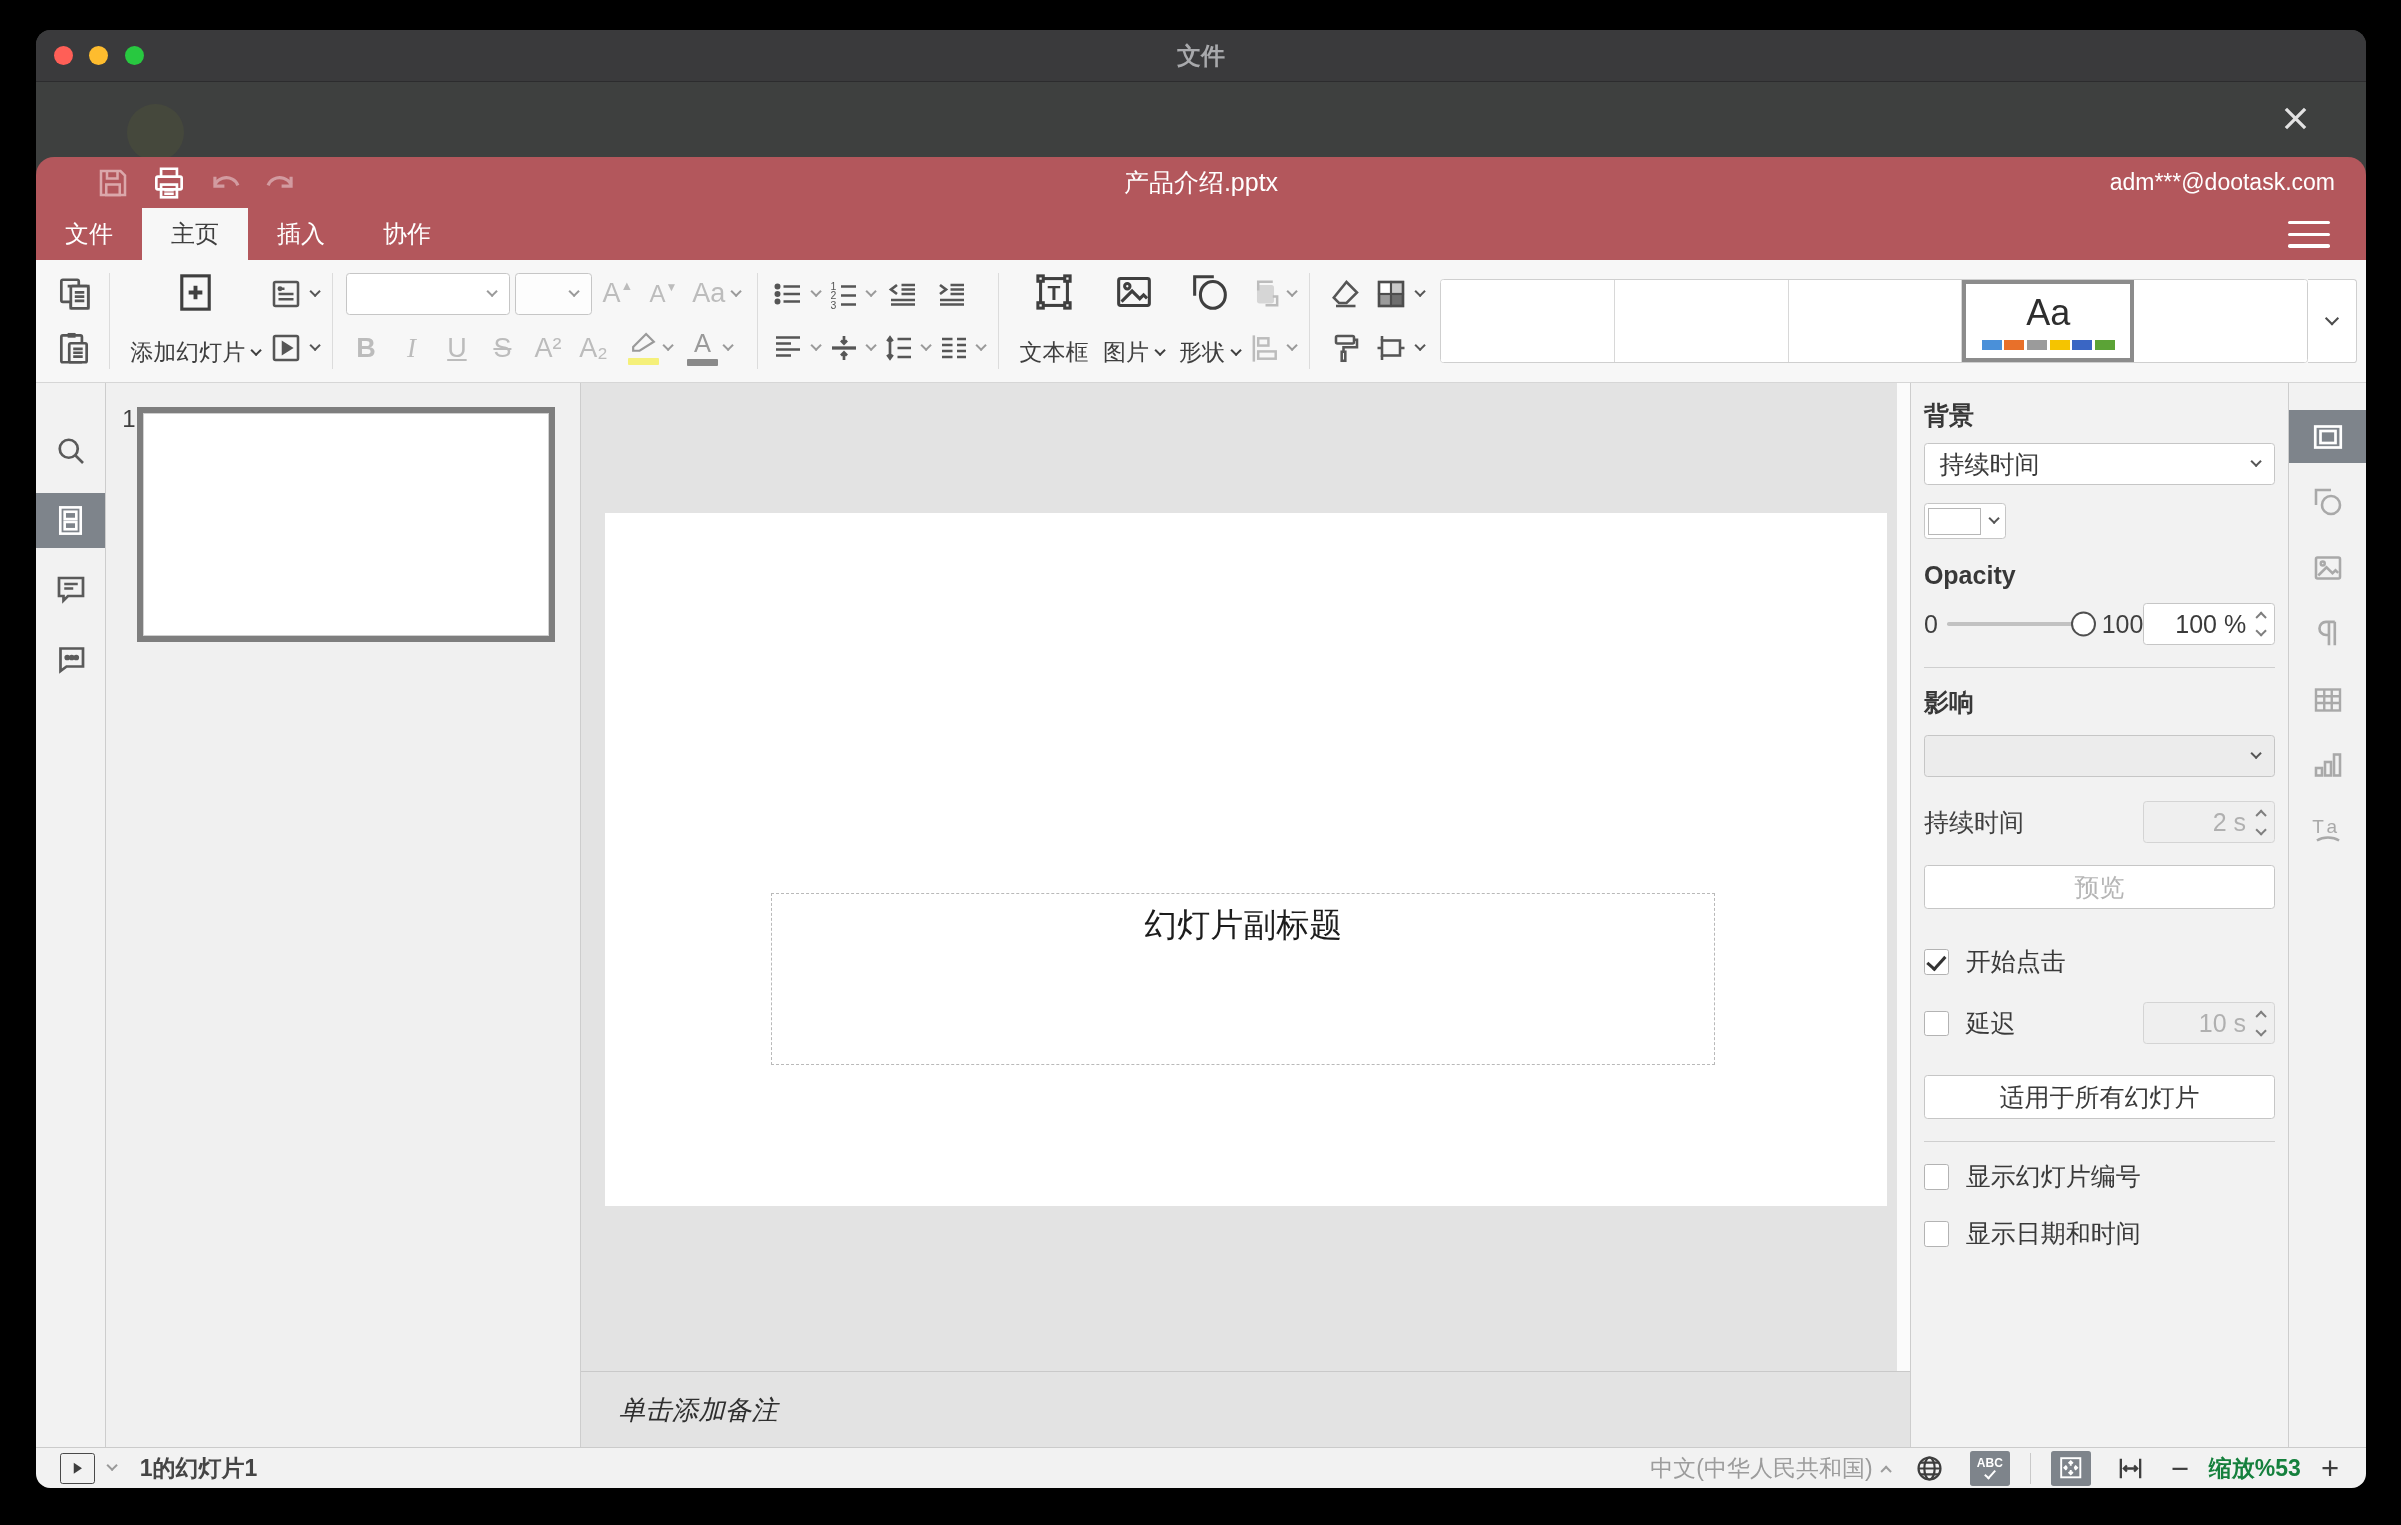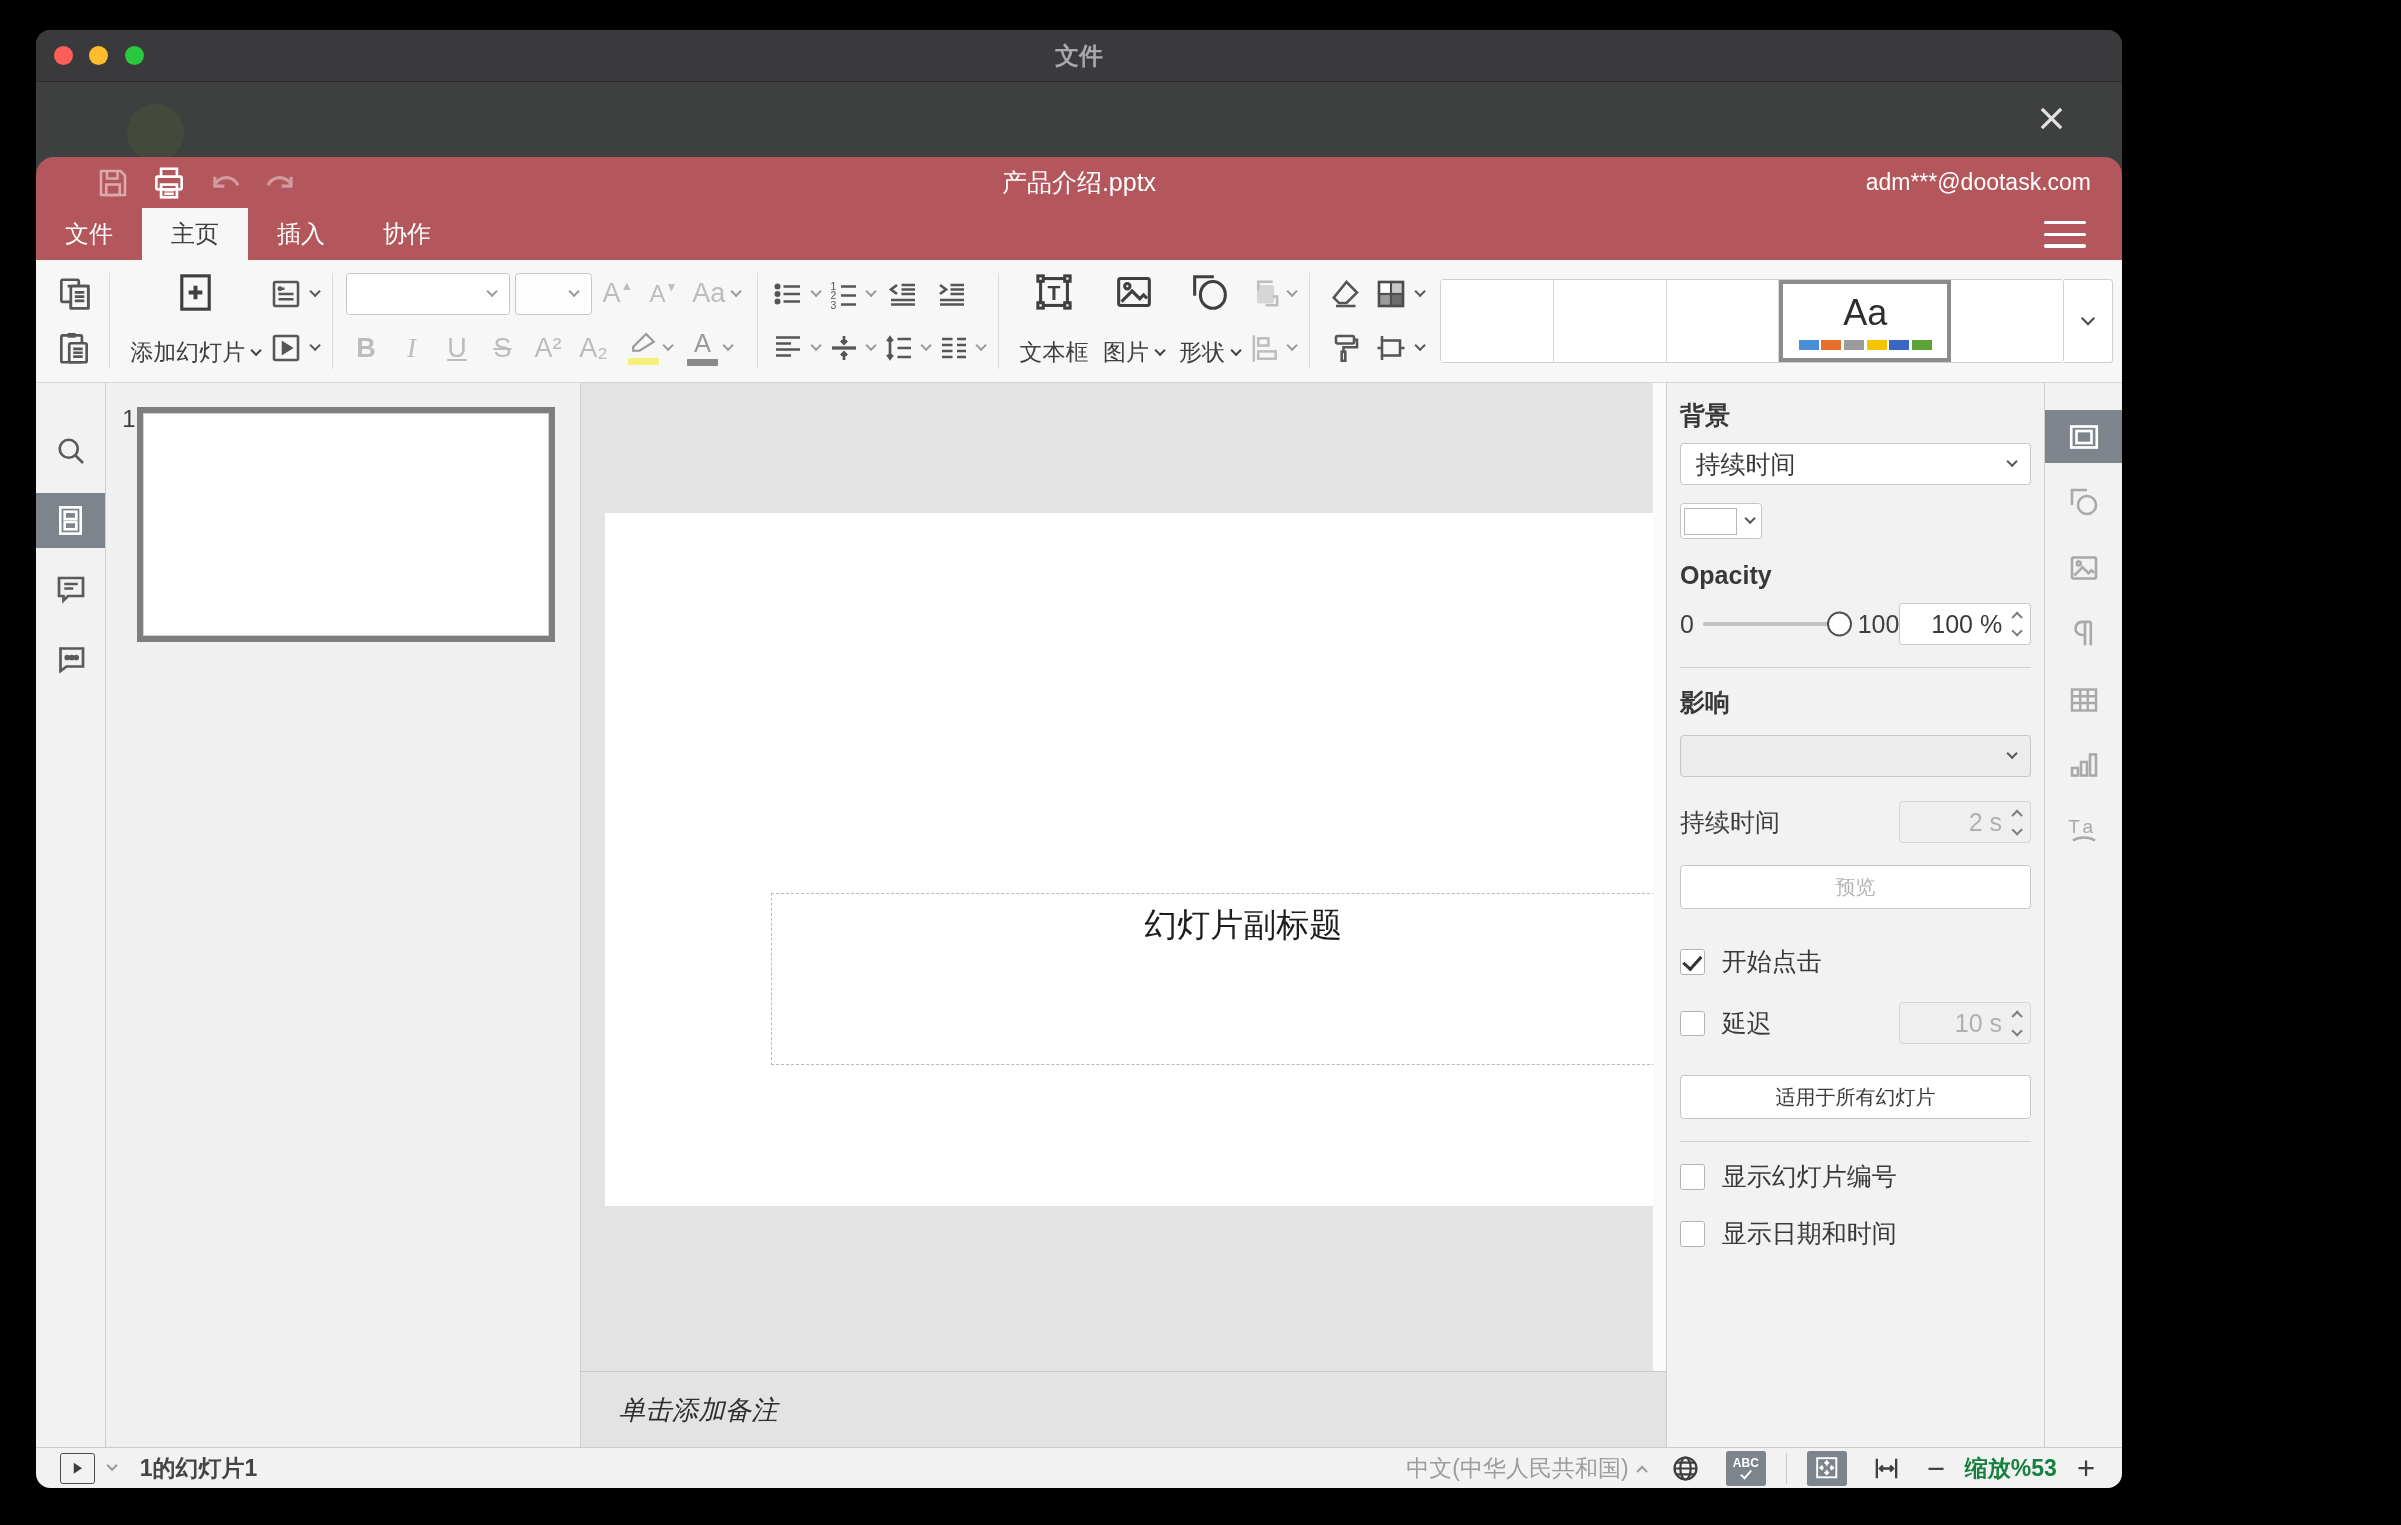--- a/index.html
+++ b/index.html
@@ -1,19 +1,19 @@
 <!DOCTYPE html>
 <html style="font-size:14.6px"><head>
 <meta charset="utf-8">
 <style>
   * { margin:0; padding:0; box-sizing:border-box; }
   html,body { background:#000; }
   body { font-family:"Liberation Sans","DejaVu Sans",sans-serif; }
   #screen { position:relative; width:2401px; height:1526px; background:#000; overflow:hidden; }
-  .window { position:absolute; left:36px; top:30px; width:2086px; height:1458px;
+  .window { position:absolute; left:36px; top:30px; width:2330px; height:1458px;
             border-radius:14.6px; overflow:hidden; display:flex; flex-direction:column; background:#3e403f; }
 
   
   .titlebar { height:52px; background:#3a3a3c; display:flex; align-items:center; position:relative;
               border-bottom:0.9px solid #2c2c2e; flex:none; }
   .lights { display:flex; gap:16.4px; margin-left:18px; }
   .light { width:19px; height:19px; border-radius:50%; }
   .light.red{ background:#ff5f57; } .light.yellow{ background:#febc2e; } .light.green{ background:#28c840; }
   .win-title { position:absolute; left:0; right:0; text-align:center; color:#a8a9ac; font-size:24px; font-weight:bold; }
 
@@ -120,21 +120,21 @@
   .slhandle { position:absolute; right:-3.6px; top:50%; transform:translateY(-50%); width:25px; height:25px;
               background:#fff; border:2.3px solid #4f4f4f; border-radius:50%; cursor:pointer; }
   .spin { height:42px; background:#fff; border:0.9px solid #c6c6c6; border-radius:3.6px; display:flex;
           align-items:center; justify-content:flex-end; padding:0 9px 0 12.8px; font-size:25px; color:#3a3a3a; }
   .spin.dis { background:#efefef; color:#b0b0b0; border-color:#d4d4d4; }
   .spinud { display:flex; flex-direction:column; gap:6.4px; margin-left:11px; color:#7e7e7e; }
   .cu,.cd { width:8.2px; height:8.2px; border-right:2.3px solid currentColor; border-bottom:2.3px solid currentColor; }
   .cu { transform:rotate(-135deg); } .cd { transform:rotate(45deg); }
   .pdivider { height:0.9px; background:#cfcfcf; margin:22px 0 18px 0; }
   .pbutton { height:44px; border:0.9px solid #c6c6c6; border-radius:3.6px; background:#fff; display:flex;
-             align-items:center; justify-content:center; font-size:20px; cursor:pointer; color:#3a3a3a;text-align:right; }
+             align-items:center; justify-content:center; font-size:25px; cursor:pointer; color:#3a3a3a;text-align:right; }
   .pbutton.dis { color:#b5b5b5; cursor:default; }
   .checkrow { display:flex; align-items:center; gap:16.4px; margin-top:24px; font-size:25px; color:#3a3a3a; }
   .cbox { width:25.5px; height:25.5px; background:#fff; border:0.9px solid #b3b3b3; border-radius:2.7px; flex:none;
           position:relative; cursor:pointer; }
   .cbox.checked::after { content:""; position:absolute; left:6.4px; top:1.8px; width:8.2px; height:14.6px;
           border-right:3.2px solid #333; border-bottom:3.2px solid #333; transform:rotate(42deg); }
 
   
   .rstrip { width:77px; background:#f2f2f2; display:flex; flex-direction:column; padding-top:27px; gap:12.8px; flex:none; }
   .rsitem { height:53px; display:flex; align-items:center; justify-content:center; color:#a9a9a9; cursor:pointer; }

